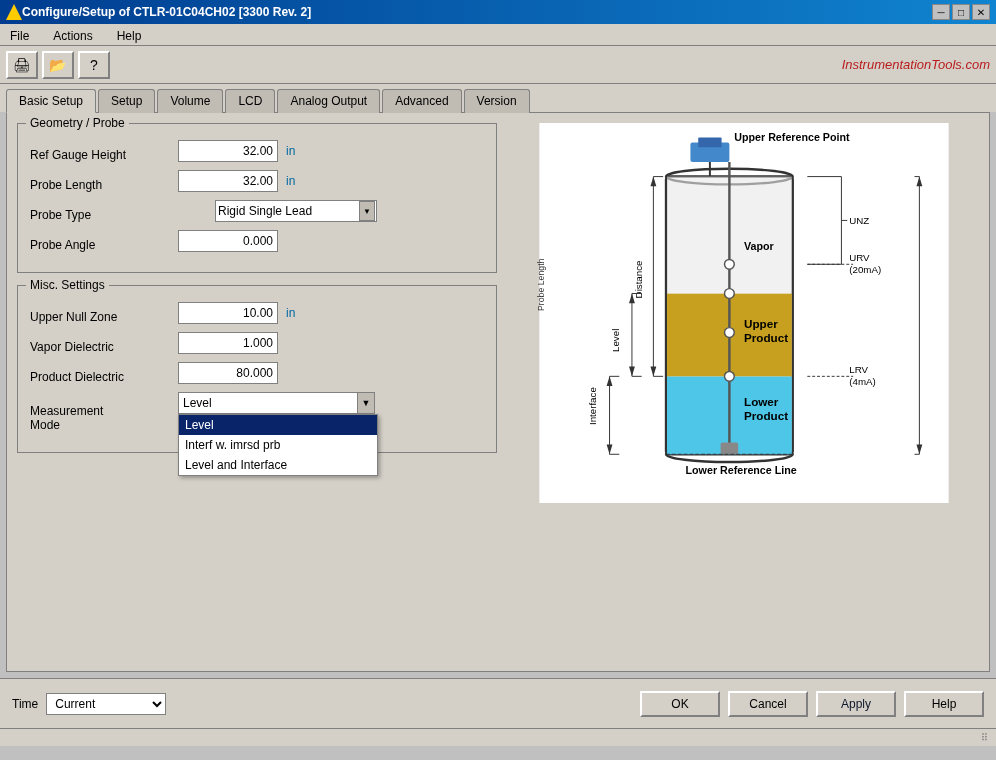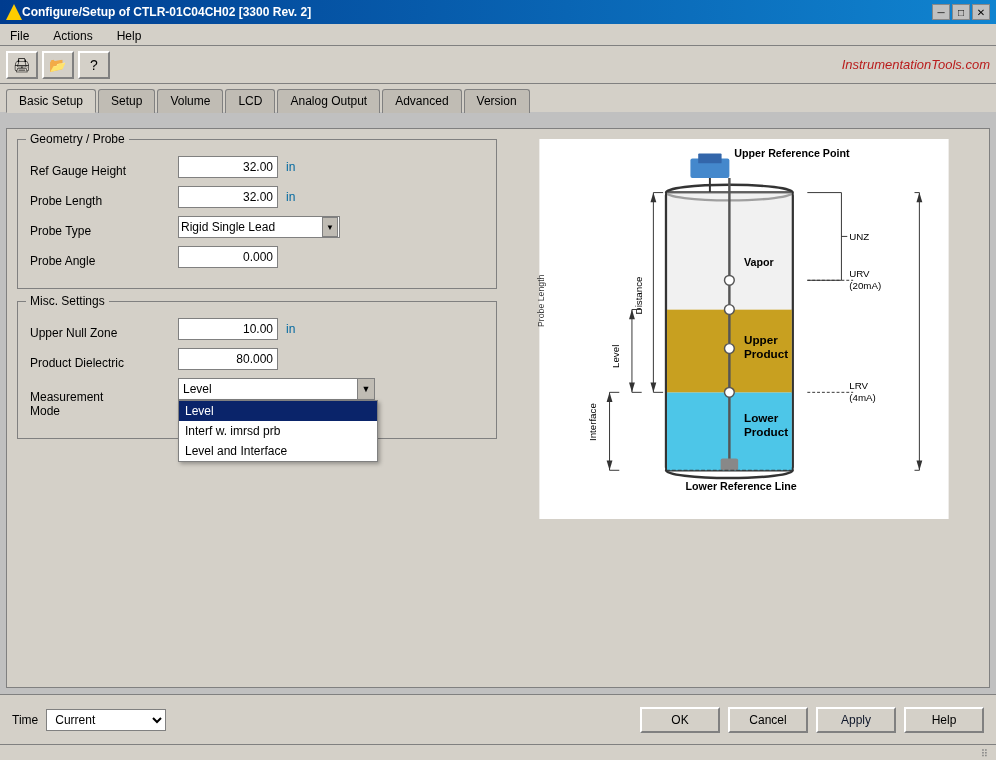--- a/index.html
+++ b/index.html
@@ -88,21 +88,21 @@
     .brand-text {
       font-size: 13px;
       color: #b91c1c;
       font-style: italic;
     }
 
     
     .tabs {
       display: flex;
       gap: 2px;
-      margin-bottom: 16px;
+      margin-bottom: 0;
       padding: 4px 6px 0;
       background: #d4d0c8;
     }
     .tab {
       padding: 4px 12px;
       background: #c0bcb4;
       border: 1px solid #808080;
       border-bottom: none;
       cursor: pointer;
       font-size: 12px;
@@ -406,21 +406,21 @@
 
       <div class="form-row">
         <span class="form-label">Probe Length</span>
         <input class="form-input" value="32.00" style="">
         <span class="form-unit">in</span>
       </div>
 
       <div class="form-row">
         <span class="form-label">Probe Type</span>
         <div class="select-wrapper">
-          <select class="form-select" style="width:162px;">
+          <select class="form-select" style="width:162px;margin-left:37px;">
             <option>Rigid Single Lead</option>
           </select>
           <div class="select-arrow">▼</div>
         </div>
       </div>
 
       <div class="form-row">
         <span class="form-label">Probe Angle</span>
         <input class="form-input" value="0.000" style="">
       </div>
@@ -428,20 +428,24 @@
 
     <div class="group-box">
       <span class="group-label">Misc. Settings</span>
 
       <div class="form-row" style="margin-top:8px;">
         <span class="form-label">Upper Null Zone</span>
         <input class="form-input" value="10.00" style="">
         <span class="form-unit">in</span>
       </div>
 
+      <div class="form-row">
+        <span class="form-label">Vapor Dielectric</span>
+        <input class="form-input" value="1.000" style="">
+      </div>
 
       <div class="form-row">
         <span class="form-label">Product Dielectric</span>
         <input class="form-input" value="80.000" style="">
       </div>
 
       <div class="form-row mm-row" style="position:relative;">
         <span class="form-label mm-label">Measurement<br>Mode</span>
         <div class="dropdown-container">
           <div style="display:flex;">

